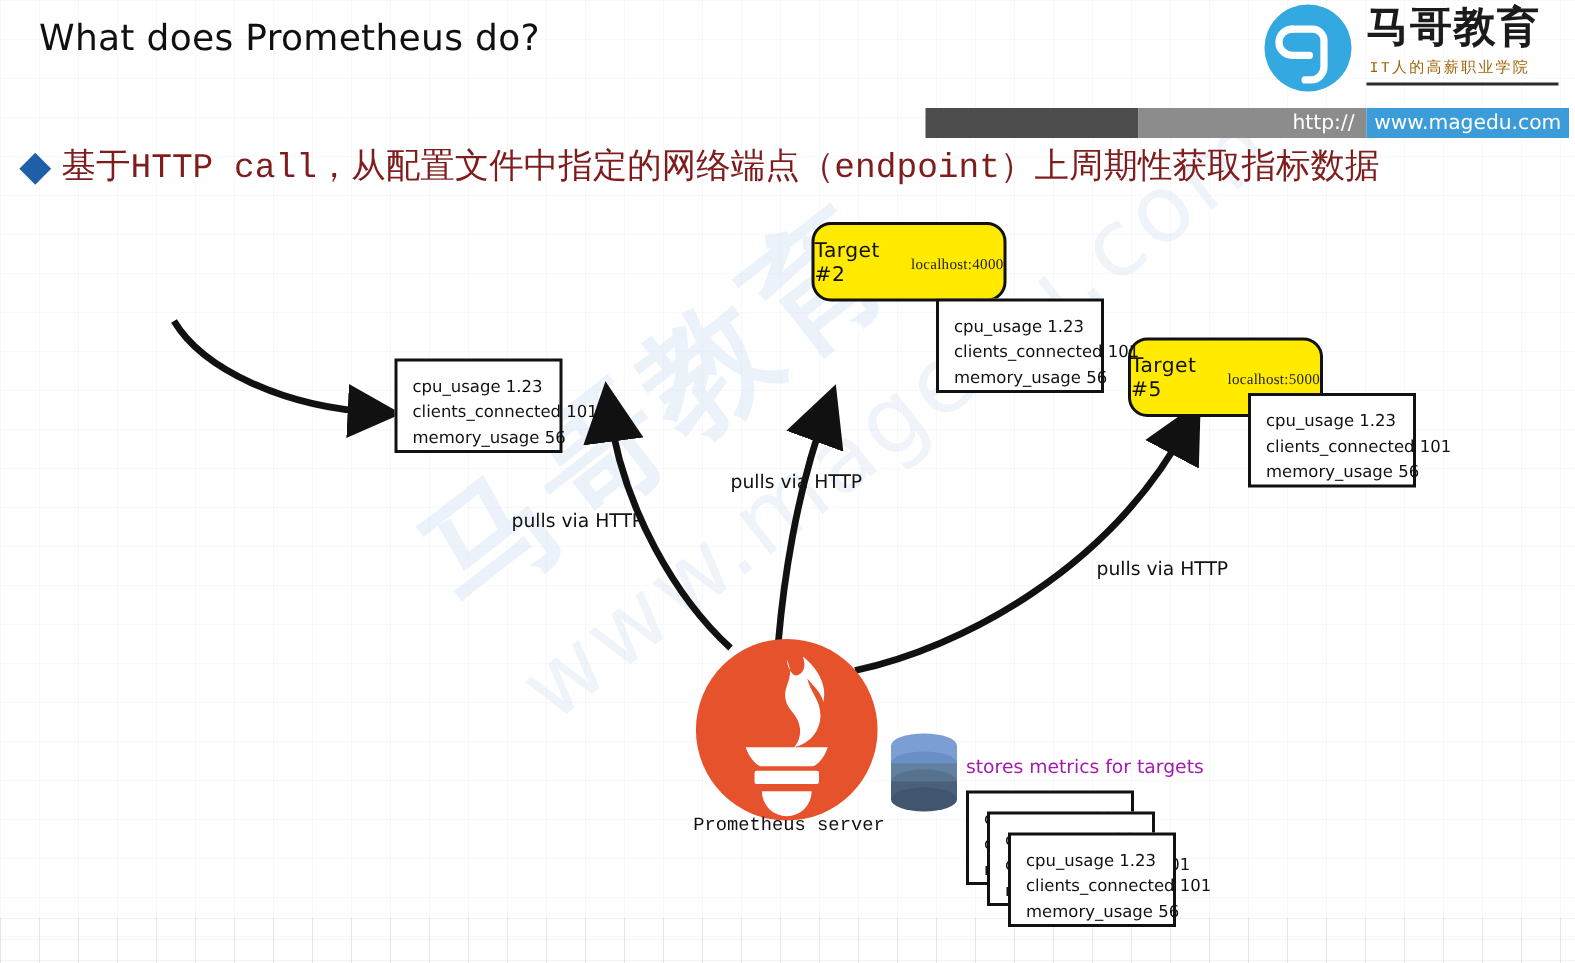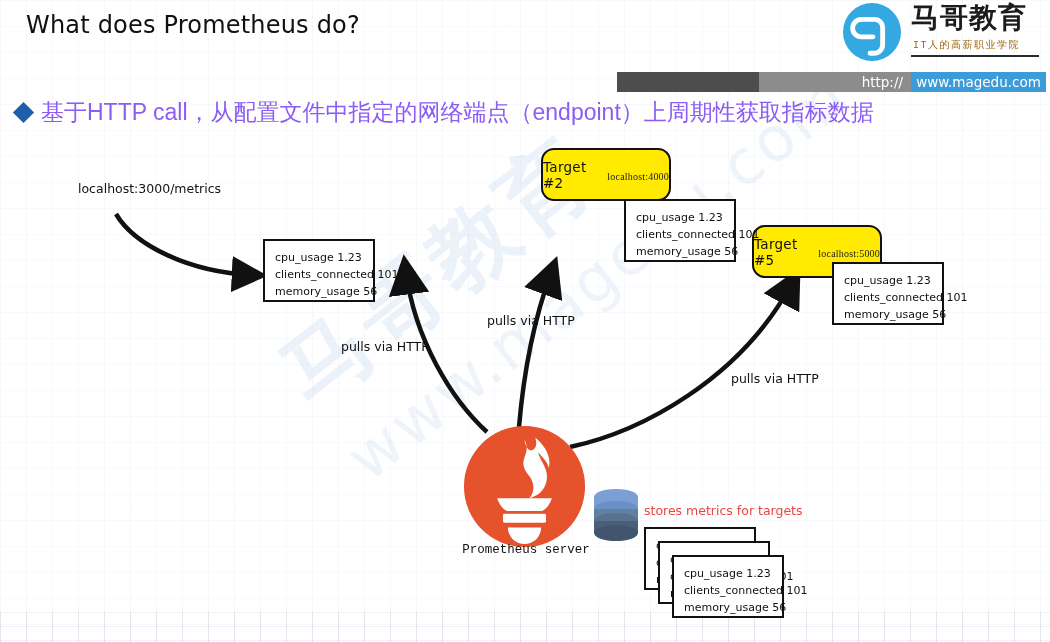--- a/index.html
+++ b/index.html
@@ -89,22 +89,22 @@
   .bullet-row{
     position:absolute;left:16px;top:99px;
     display:flex;align-items:center;gap:10px;
     z-index:5;
   }
   .diamond{
     width:15px;height:15px;background:#1f5fa9;
     transform:rotate(45deg);flex:0 0 auto;
   }
   .bullet-text{
-    font-family:Liberation Sans, sans-serif;
-    font-size:23px;color:#8b5cf6;white-space:nowrap;
+    font-family:Liberation Mono, monospace;
+    font-size:23px;color:#7f1d1d;white-space:nowrap;
     line-height:26px;
   }
 
   
   .watermark{
     position:absolute;left:340px;top:150px;
     width:470px;height:430px;
     z-index:1;pointer-events:none;
     transform:rotate(-38deg);
     transform-origin:center center;
@@ -160,21 +160,21 @@
   }
 
   .prom-logo{position:absolute;left:462px;top:424px;width:125px;height:125px;z-index:5;}
   .prom-caption{
     position:absolute;left:462px;top:543px;width:128px;text-align:center;
     font-family:Liberation Mono, monospace;font-size:12.5px;color:#111;z-index:5;
   }
   .db-icon{position:absolute;left:588px;top:487px;width:56px;height:56px;z-index:5;}
   .stores-label{
     position:absolute;left:644px;top:503px;
-    font-family:"DejaVu Sans", sans-serif;font-size:12.5px;color:#ef4444;z-index:5;white-space:nowrap;
+    font-family:"DejaVu Sans", sans-serif;font-size:12.5px;color:#a21caf;z-index:5;white-space:nowrap;
   }
 </style>
 </head>
 <body>
 
 <div class="slide">
 
   <div class="grid-texture"></div>
   <div class="grid-bottom"></div>
 
@@ -220,21 +220,20 @@
     <path d="M116,214 C135,246 190,272 252,275" fill="none" stroke="#111111" stroke-width="4.5" marker-end="url(#ahs)"></path>
 
     <path d="M487,432 C452,400 415,340 406,272" fill="none" stroke="#111111" stroke-width="4.5" marker-end="url(#ah)"></path>
 
     <path d="M519,427 C522,392 530,330 551,273" fill="none" stroke="#111111" stroke-width="4.5" marker-end="url(#ah)"></path>
 
     <path d="M570,447 C640,432 740,380 792,283" fill="none" stroke="#111111" stroke-width="4.5" marker-end="url(#ah)"></path>
   </svg>
 
   <div class="note" style="left:78px;top:180px;">
-    <div>localhost:3000/metrics</div>
   </div>
 
   <div class="metricbox" style="left:263px;top:239px;width:112px;height:63px;">
     <div>cpu_usage 1.23</div>
     <div>clients_connected 101</div>
     <div>memory_usage 56</div>
   </div>
 
   <div class="target" style="left:541px;top:148px;width:130px;height:53px;">
     <div class="t-name">Target #2</div>

